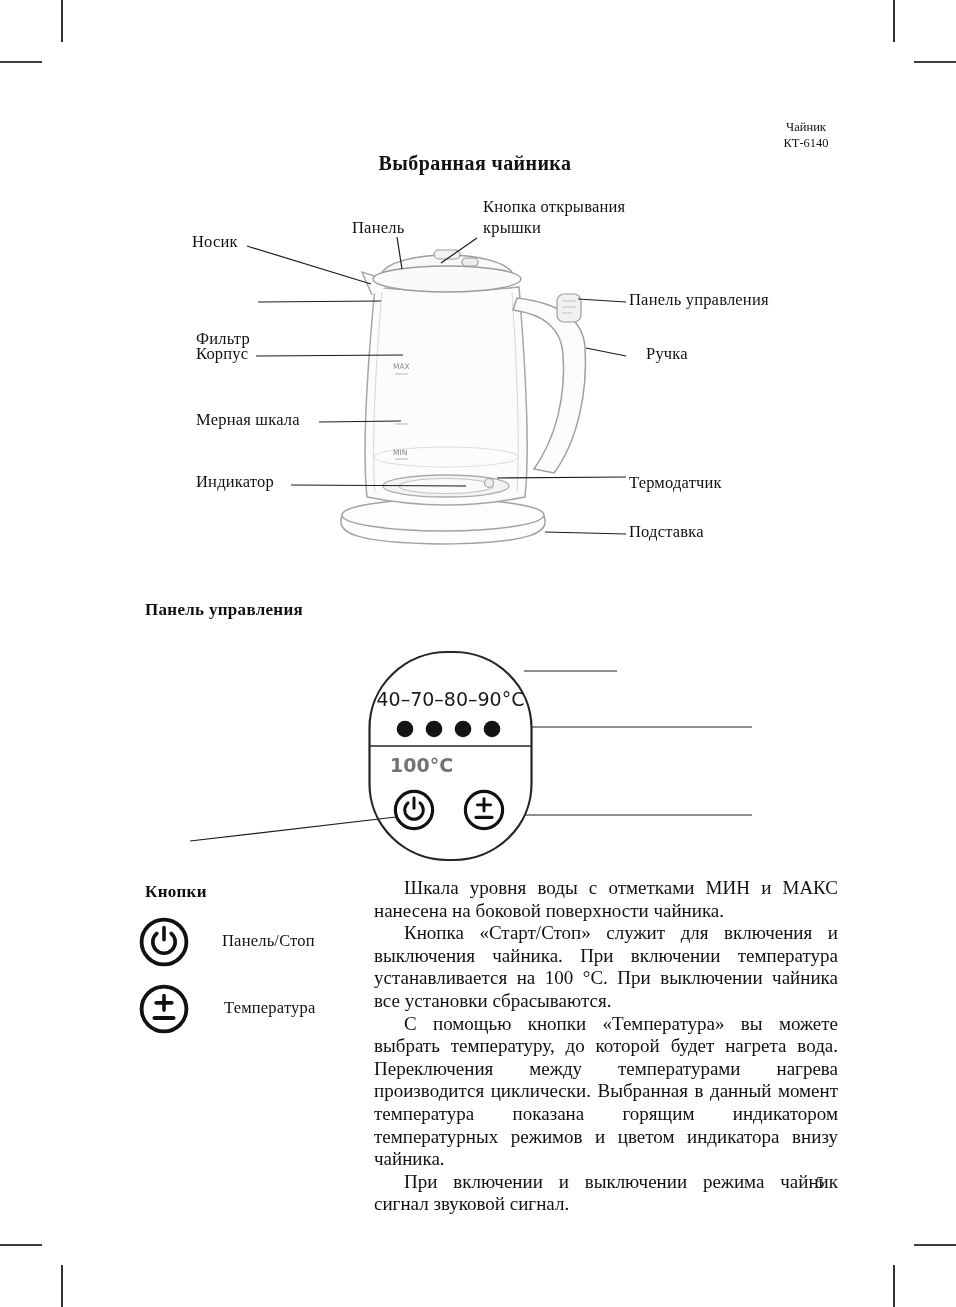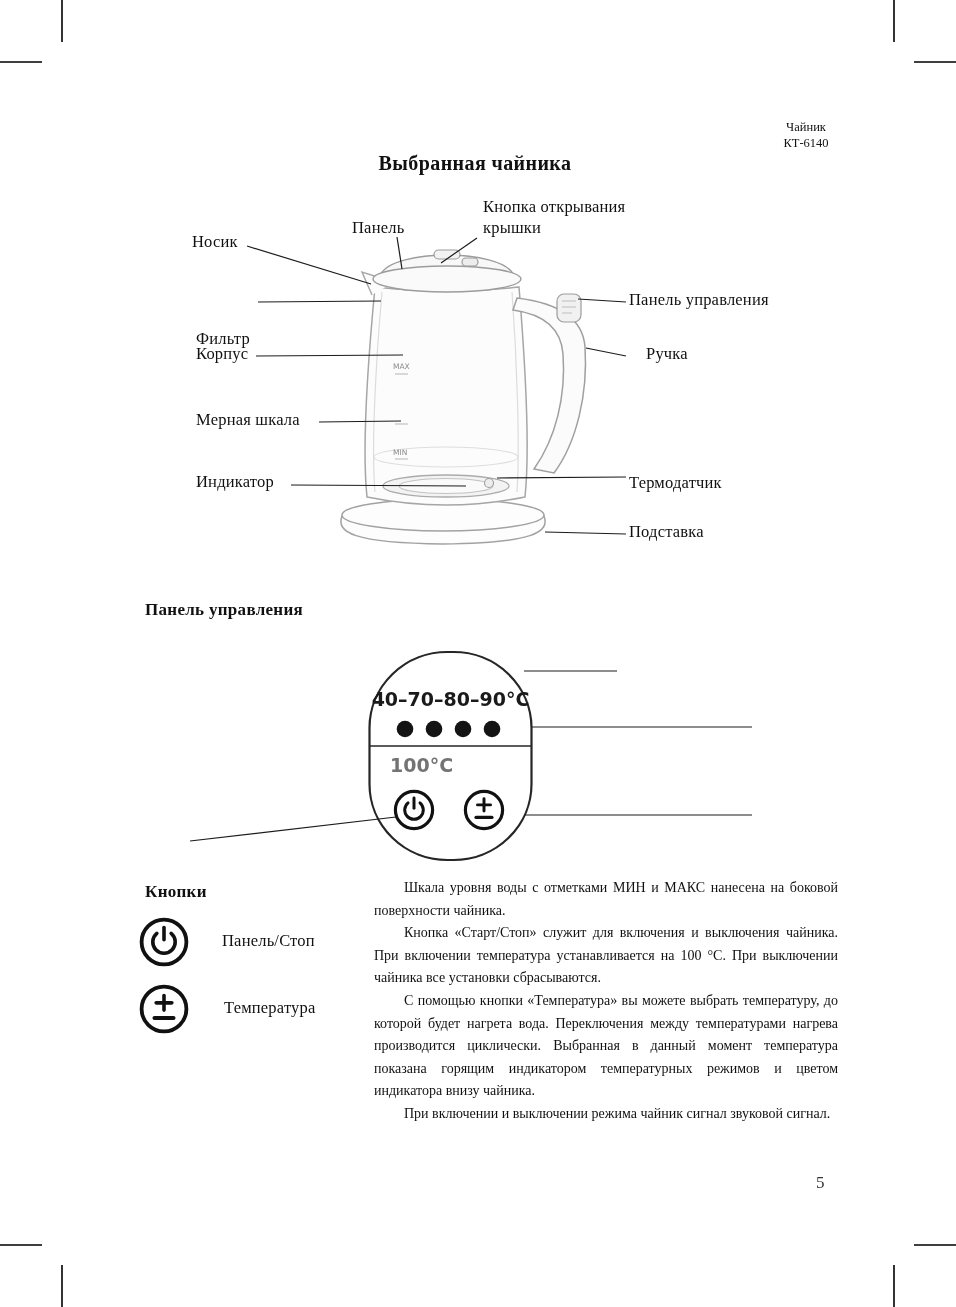--- a/index.html
+++ b/index.html
@@ -6,25 +6,25 @@
   .page{position:relative;width:956px;height:1307px;background:#fff;overflow:hidden;
         font-family:"Liberation Serif", serif;color:#111;}
   .lbl{position:absolute;font-size:16.5px;line-height:21px;color:#111;letter-spacing:.2px;white-space:nowrap;}
   .lbl.wrap{white-space:normal;}
   .heading{position:absolute;font-size:17px;font-weight:bold;letter-spacing:.3px;}
   .title{position:absolute;left:260px;top:152px;width:430px;text-align:center;
          font-size:20px;font-weight:bold;letter-spacing:.4px;}
   .hdr{position:absolute;left:756px;top:119px;width:100px;text-align:center;
        font-size:12.5px;font-weight:normal;line-height:16px;}
   .panel-temps{position:absolute;left:369px;top:688px;width:163px;text-align:center;
-       font-family:"DejaVu Sans", sans-serif;font-size:19px;font-weight:700;color:#1a1a1a;}
+       font-family:"DejaVu Sans", sans-serif;font-size:19px;font-weight:400;color:#1a1a1a;}
   .panel-boil{position:absolute;left:390px;top:754px;
        font-family:"DejaVu Sans", sans-serif;font-size:19px;font-weight:600;color:#737373;}
   .bodytext{position:absolute;left:374px;top:877px;width:464px;
-       font-size:14px;line-height:22.6px;text-align:justify;}
+       font-size:19px;line-height:22.6px;text-align:justify;}
   .bodytext p{margin:0;text-indent:30px;}
   .pagenum{position:absolute;left:816px;top:1173px;font-size:17px;color:#333;}
   svg.art{position:absolute;left:0;top:0;pointer-events:none;}
 </style>
 </head>
 <body>
 
 <div class="page">
 
   <svg class="art" width="956" height="1307" viewBox="0 0 956 1307">

